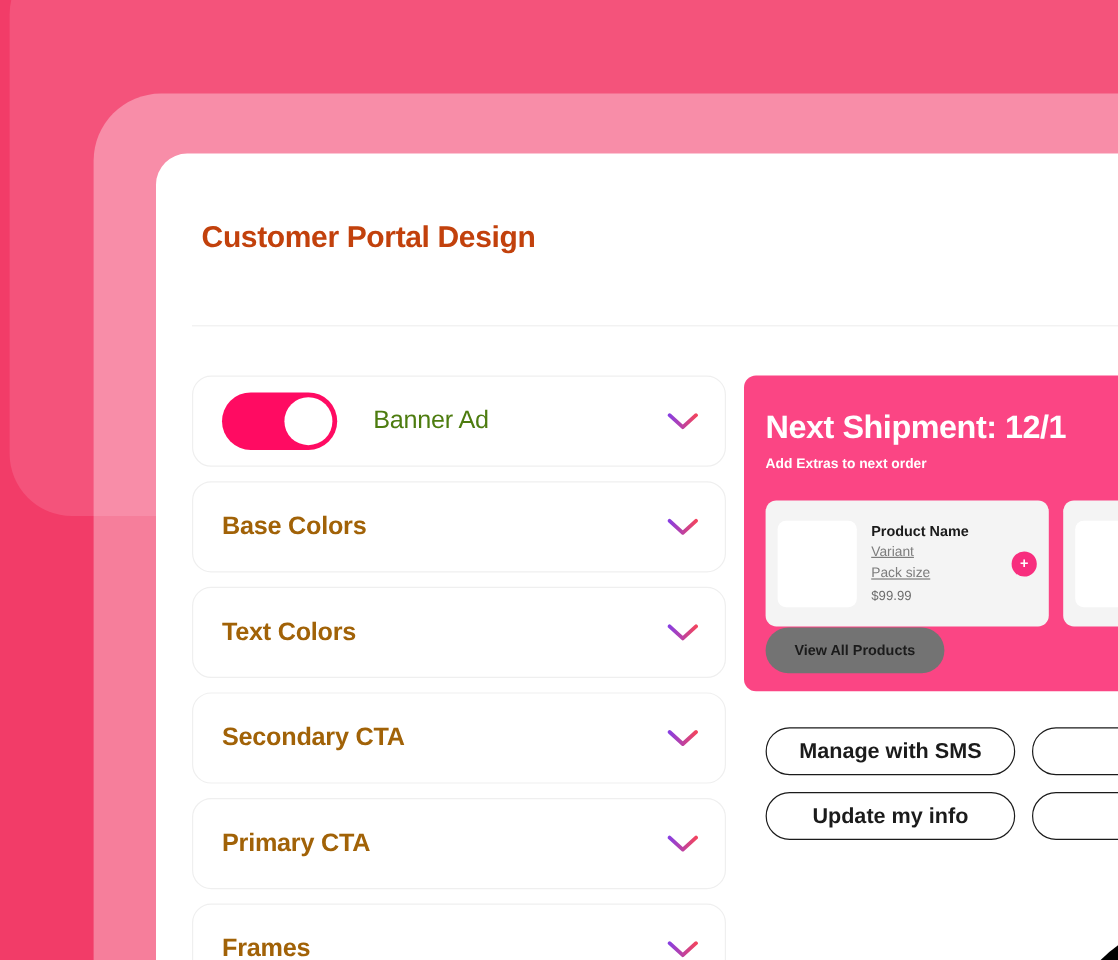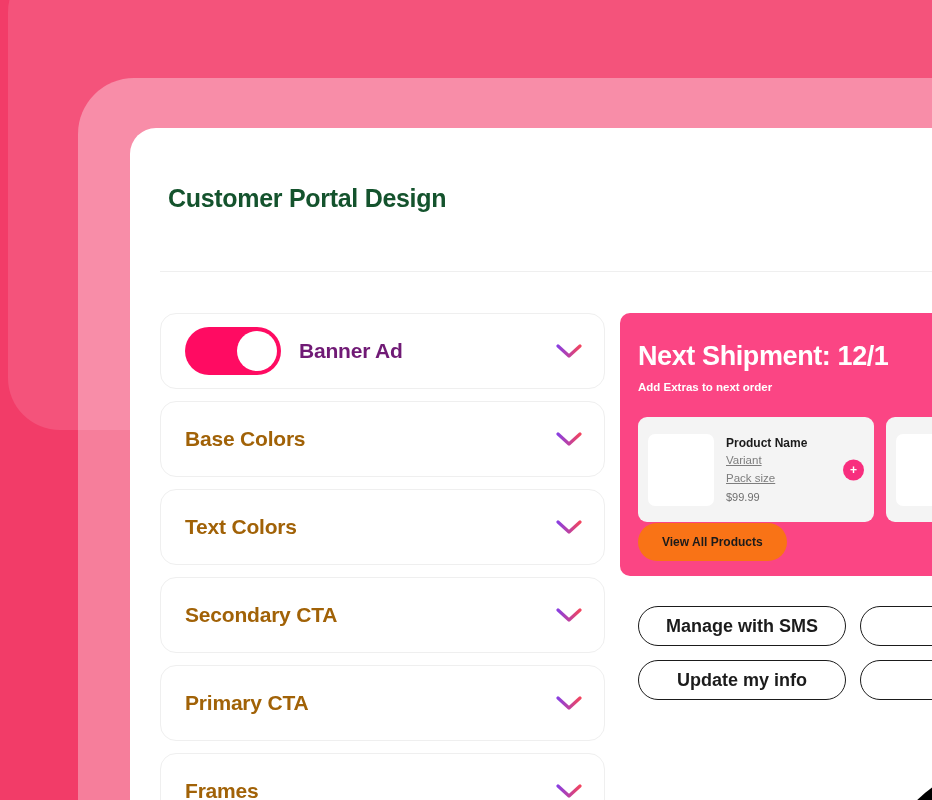--- a/index.html
+++ b/index.html
@@ -61,21 +61,21 @@
     border-radius: 26px 0 0 0;
     overflow: hidden;
   }
 
   .panel-title {
     position: absolute;
     left: 38px;
     top: 56px;
     font-size: 25px;
     font-weight: bold;
-    color: #14532d;
+    color: #c2410c;
     letter-spacing: -0.3px;
     white-space: nowrap;
   }
 
   .panel-divider {
     position: absolute;
     left: 30px;
     top: 143px;
     width: 800px;
     height: 1px;
@@ -104,21 +104,21 @@
   }
 
   .acc-label {
     font-size: 21px;
     font-weight: bold;
     color: #a16207;
     letter-spacing: -0.2px;
     white-space: nowrap;
   }
 
-  .acc-label.muted { color: #701a75; font-weight: bold; }
+  .acc-label.muted { color: #4d7c0f; font-weight: normal; margin-left: 12px; }
 
   .chevron {
     position: absolute;
     right: 22px;
     top: 50%;
     transform: translateY(-50%);
     width: 26px;
     height: 16px;
   }
 
@@ -248,21 +248,21 @@
     font-weight: bold;
   }
 
   .view-all {
     position: absolute;
     left: 18px;
     top: 210px;
     height: 38px;
     padding: 0 24px;
     border-radius: 19px;
-    background: #f97316;
+    background: #737373;
     display: flex;
     align-items: center;
     justify-content: center;
     font-size: 12px;
     font-weight: bold;
     color: #1B1B1B;
     white-space: nowrap;
   }
 
   

